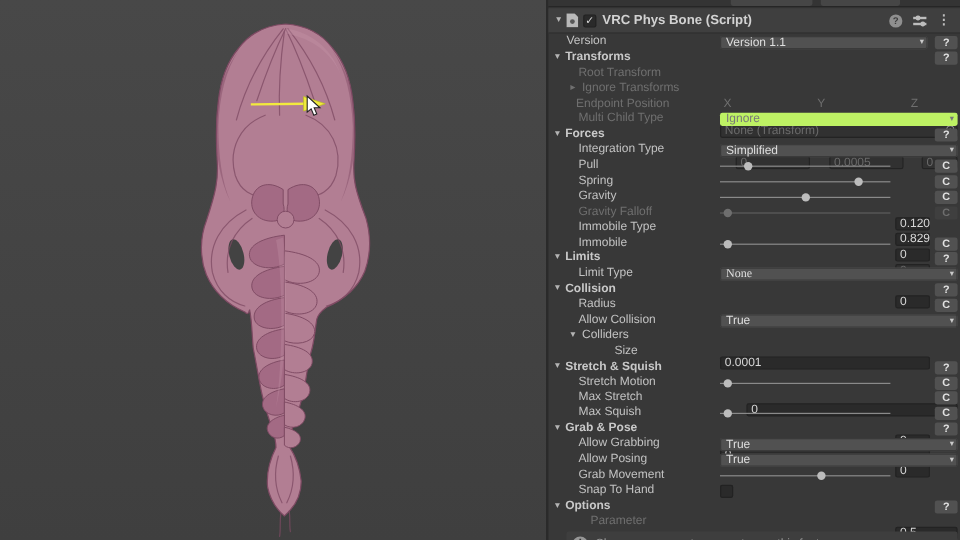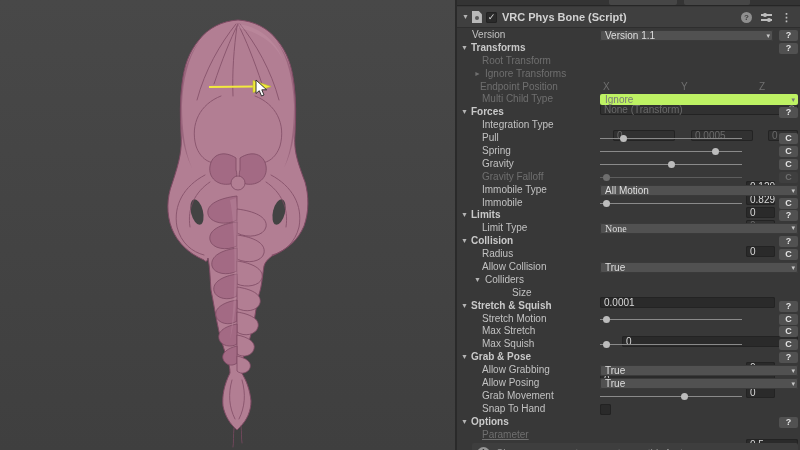--- a/index.html
+++ b/index.html
@@ -223,20 +223,21 @@
           <span class="lbl disabled" style="left: 25px;">Multi Child Type</span>
           <span class="dd disabled" style="left: 143px; width: 198px;">Ignore<span class="arr">▾</span></span>
         </div>
         <div class="row">
           <span class="fold" style="left: 4px;">▼</span>
           <span class="lbl bold" style="left: 14px;">Forces</span>
           <span class="btn" style="left: 322px;">?</span>
         </div>
         <div class="row">
           <span class="lbl" style="left: 25px;">Integration Type</span>
+          <span class="dd" style="left: 143px; width: 198px;">Simplified<span class="arr">▾</span></span>
         </div>
         <div class="row">
           <span class="lbl" style="left: 25px;">Pull</span>
           <span class="track" style="left: 143px; width: 142px;"></span>
           <span class="thumb" style="left: 162.575px;"></span>
           <span class="tf" style="left: 289px; width: 29px;">0.120</span>
           <span class="btn" style="left: 322px;">C</span>
         </div>
         <div class="row">
           <span class="lbl" style="left: 25px;">Spring</span>
@@ -254,21 +255,20 @@
         </div>
         <div class="row">
           <span class="lbl disabled" style="left: 25px;">Gravity Falloff</span>
           <span class="track disabled" style="left: 143px; width: 142px;"></span>
           <span class="thumb disabled" style="left: 145.7px;"></span>
           <span class="tf disabled" style="left: 289px; width: 29px;">0</span>
           <span class="btn disabled" style="left: 322px;">C</span>
         </div>
         <div class="row">
           <span class="lbl" style="left: 25px;">Immobile Type</span>
-          <span class="dd" style="left: 143px; width: 198px;">All Motion<span class="arr">▾</span></span>
         </div>
         <div class="row">
           <span class="lbl" style="left: 25px;">Immobile</span>
           <span class="track" style="left: 143px; width: 142px;"></span>
           <span class="thumb" style="left: 145.7px;"></span>
           <span class="tf" style="left: 289px; width: 29px;">0</span>
           <span class="btn" style="left: 322px;">C</span>
         </div>
         <div class="row">
           <span class="fold" style="left: 4px;">▼</span>
@@ -347,21 +347,21 @@
         <div class="row">
           <span class="lbl" style="left: 25px;">Snap To Hand</span>
           <span class="cb" style="left: 143px;"></span>
         </div>
         <div class="row">
           <span class="fold" style="left: 4px;">▼</span>
           <span class="lbl bold" style="left: 14px;">Options</span>
           <span class="btn" style="left: 322px;">?</span>
         </div>
         <div class="row">
-          <span class="lbl disabled" style="left: 25px; text-decoration: underline;">Parameter</span>
+          <span class="lbl disabled" style="left: 35px;">Parameter</span>
           <span class="tf disabled" style="left: 143px; width: 198px;"></span>
         </div>
       </div>
 
     <div class="footer-box">
       <span class="info-circle">!</span>
       <span class="footer-text">Choose a parameter name to use this feature</span>
     </div>
   </div>
 </div>

